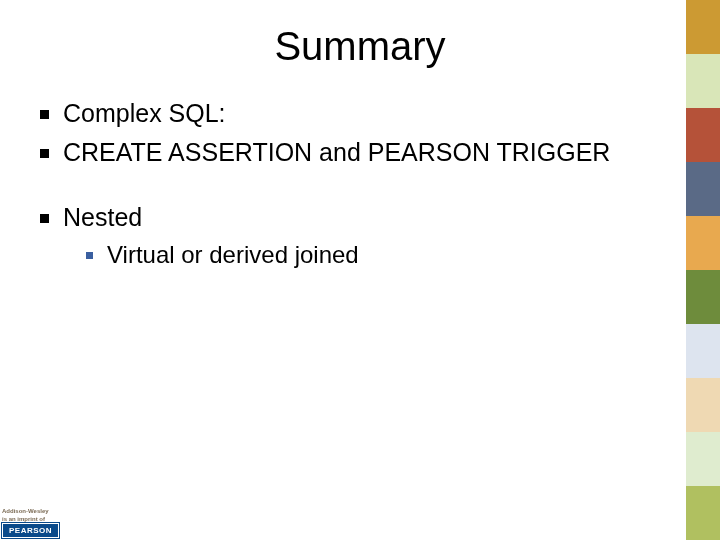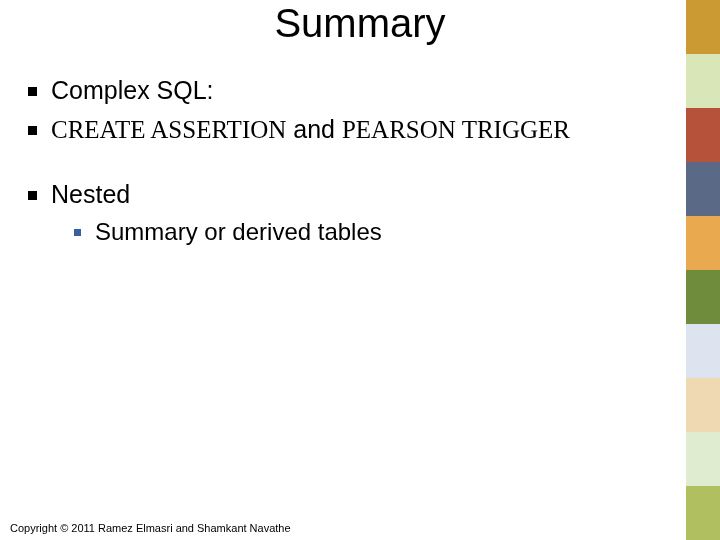--- a/index.html
+++ b/index.html
@@ -16,25 +16,25 @@
     width: 720px;
     height: 540px;
     position: relative;
     box-sizing: border-box;
   }
   .title {
     text-align: center;
     font-size: 40px;
     font-weight: 400;
     color: #000;
-    padding-top: 1px;
+    padding-top: 24px;
     margin: 0 0 30px 0;
   }
   .content {
-    padding: 0 20px 0 28px;
+    padding: 0 20px 0 40px;
     font-size: 25px;
     color: #000;
   }
   .bullet-l1 {
     margin: 10px 0 8px 0;
     display: flex;
     align-items: flex-start;
   }
   .bullet-l2 {
     margin: 4px 0 4px 46px;
@@ -53,21 +53,21 @@
   }
   .sq-sm {
     width: 7px;
     height: 7px;
     background: #3a5fa0;
     flex: 0 0 auto;
     margin-top: 12px;
     margin-right: 14px;
   }
   .mono {
-    font-family: Liberation Serif, serif;
+    font-family: Liberation Sans, sans-serif;
     margin-top: 35px;
   }
   .txt { flex: 1 1 auto; }
   .gap { height: 18px; }
 
   
   .stripe {
     position: absolute;
     right: 0;
     top: 0;
@@ -160,21 +160,25 @@
         <span class="sq"></span>
         <span class="txt"><span class="mono">CREATE ASSERTION</span> and <span class="mono">PEARSON TRIGGER</span></span>
       </div>
       <div class="gap"></div>
       <div class="bullet-l1">
         <span class="sq"></span>
         <span class="txt">Nested</span>
       </div>
       <div class="bullet-l2">
         <span class="sq-sm"></span>
-        <span class="txt">Summary or derived tables</span>
+        <span class="txt">Virtual or derived joined</span>
       </div>
     </div>
 
   <div class="footer">
-    <div class="copyright">Copyright © 2011 Ramez Elmasri and Shamkant Navathe</div>
+    <div class="logo-block">
+      <div class="aw-line">Addison-Wesley</div>
+      <div class="aw-line">is an imprint of</div>
+      <div class="pearson">PEARSON</div>
+    </div>
   </div>
 
 </div>
 
 </body></html>

